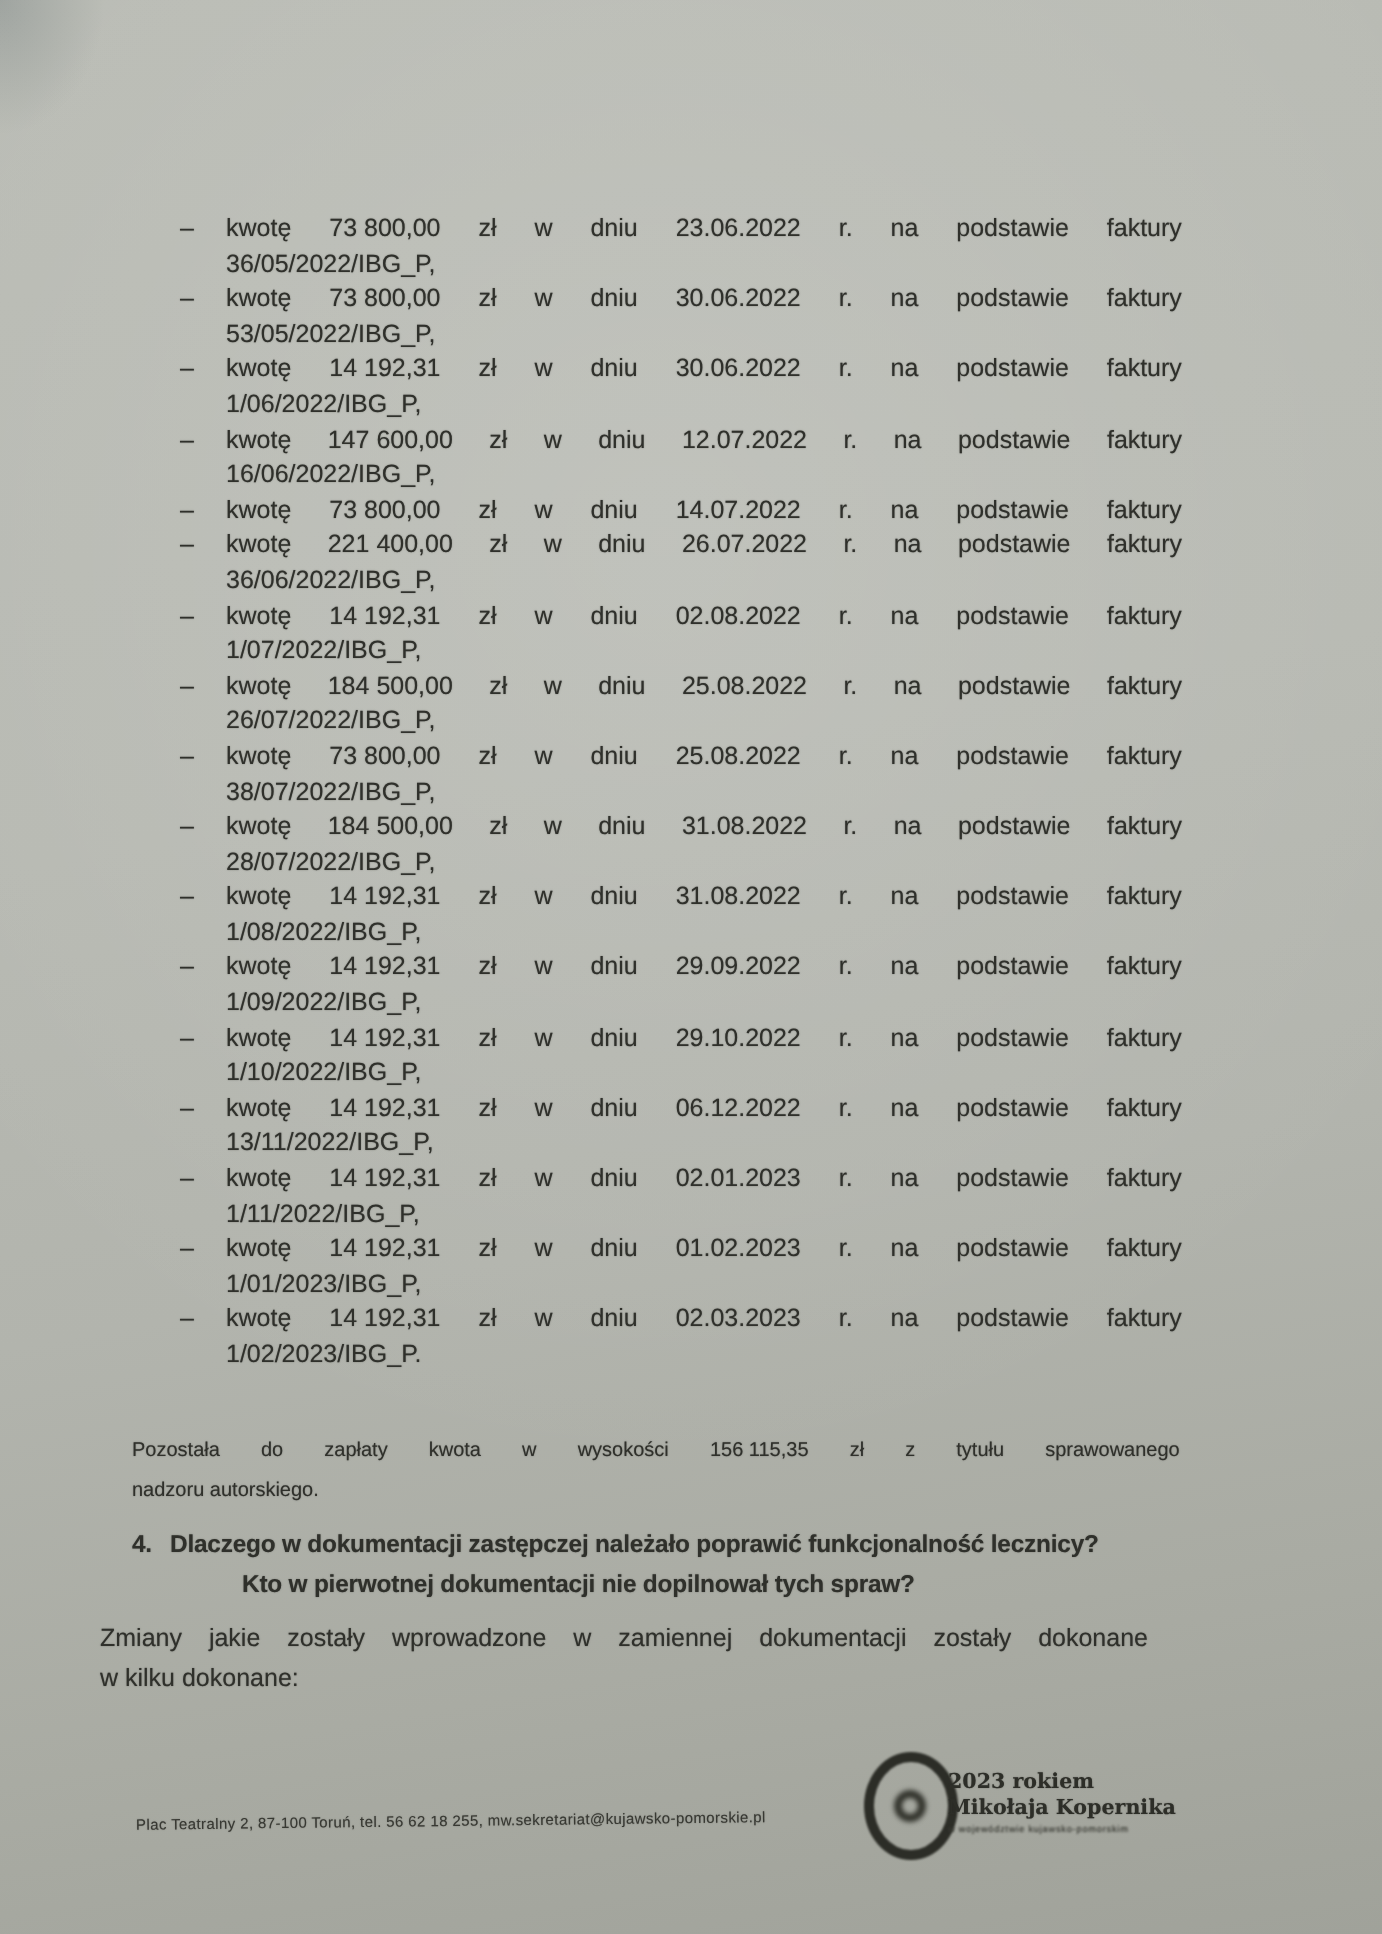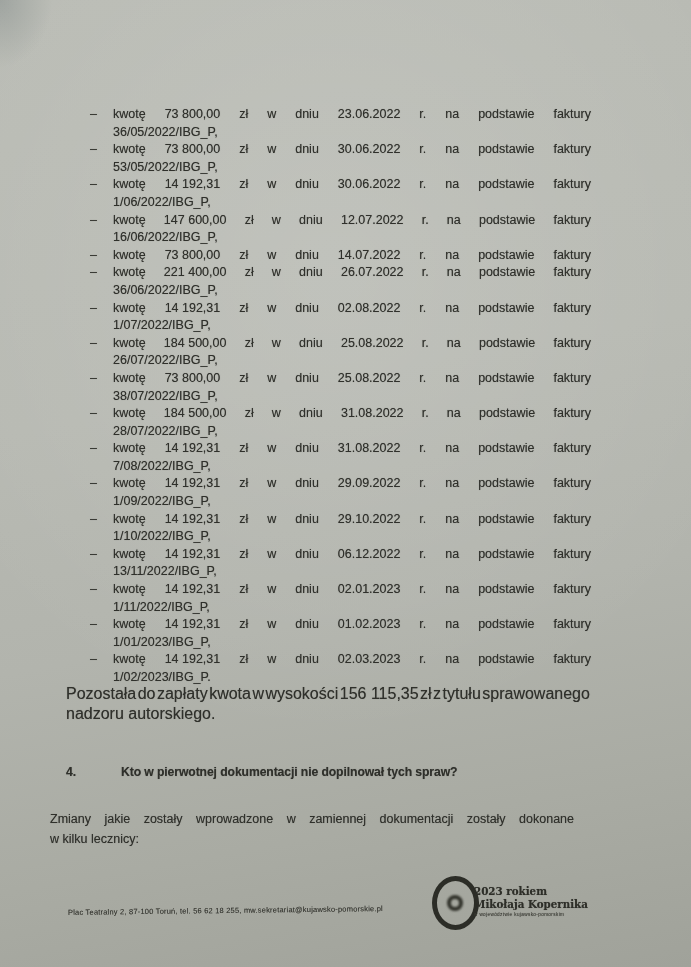--- a/index.html
+++ b/index.html
@@ -33,22 +33,22 @@
     position: absolute; left: -23px; top: 0;
   }
   .jline {
     display: flex;
     justify-content: space-between;
     align-items: flex-end;
   }
   .jline span { white-space: nowrap; }
   .line2 { white-space: nowrap; }
   .remaining {
-    position: absolute; left: 66px; top: 684px; width: 524px;
-    font-size: 16px; line-height: 20px;
+    position: absolute; left: 66px; top: 716px; width: 524px;
+    font-size: 10px; line-height: 20px;
   }
   .pline { white-space: nowrap; }
   .question {
     position: absolute; left: 66px; top: 762px; width: 526px;
     padding-left: 19px; box-sizing: border-box;
     font-size: 12.2px; line-height: 20px;
     font-weight: bold; letter-spacing: -0.1px;
   }
   .qnum { position: absolute; left: 0; top: 0; }
   .qline { white-space: nowrap; }
@@ -287,21 +287,21 @@
             <span>14&nbsp;192,31</span>
             <span>zł</span>
             <span>w</span>
             <span>dniu</span>
             <span>31.08.2022</span>
             <span>r.</span>
             <span>na</span>
             <span>podstawie</span>
             <span>faktury</span>
           </div>
-        <div class="line2">7/08/2022/IBG_P,</div>
+        <div class="line2">1/08/2022/IBG_P,</div>
       </div>
 
       <div class="item">
         <span class="dash">–</span>
         <div class="line1 jline">
             <span>kwotę</span>
             <span>14&nbsp;192,31</span>
             <span>zł</span>
             <span>w</span>
             <span>dniu</span>
@@ -412,36 +412,37 @@
           <span>zł</span>
           <span>z</span>
           <span>tytułu</span>
           <span>sprawowanego</span>
         </div>
       <div class="pline">nadzoru autorskiego.</div>
     </div>
 
     <div class="question">
       <span class="qnum">4.</span>
+      <div class="qline">Dlaczego w dokumentacji zastępczej należało poprawić funkcjonalność lecznicy?</div>
       <div class="qline q2">Kto w pierwotnej dokumentacji nie dopilnował tych spraw?</div>
     </div>
 
     <div class="changes">
       <div class="jline">
           <span>Zmiany</span>
           <span>jakie</span>
           <span>zostały</span>
           <span>wprowadzone</span>
           <span>w</span>
           <span>zamiennej</span>
           <span>dokumentacji</span>
           <span>zostały</span>
           <span>dokonane</span>
         </div>
-      <div class="pline">w kilku lecznicy:</div>
+      <div class="pline">w kilku dokonane:</div>
     </div>
 
     <div class="footer">
       <div class="address">Plac Teatralny 2, 87-100 Toruń, tel. 56 62 18 255, mw.sekretariat@kujawsko-pomorskie.pl</div>
       <div class="logo">
         <div class="ring-outer"></div>
         <div class="ring-inner"></div>
       </div>
       <div class="logo-text">
         <div class="lt1">2023 rokiem</div>

